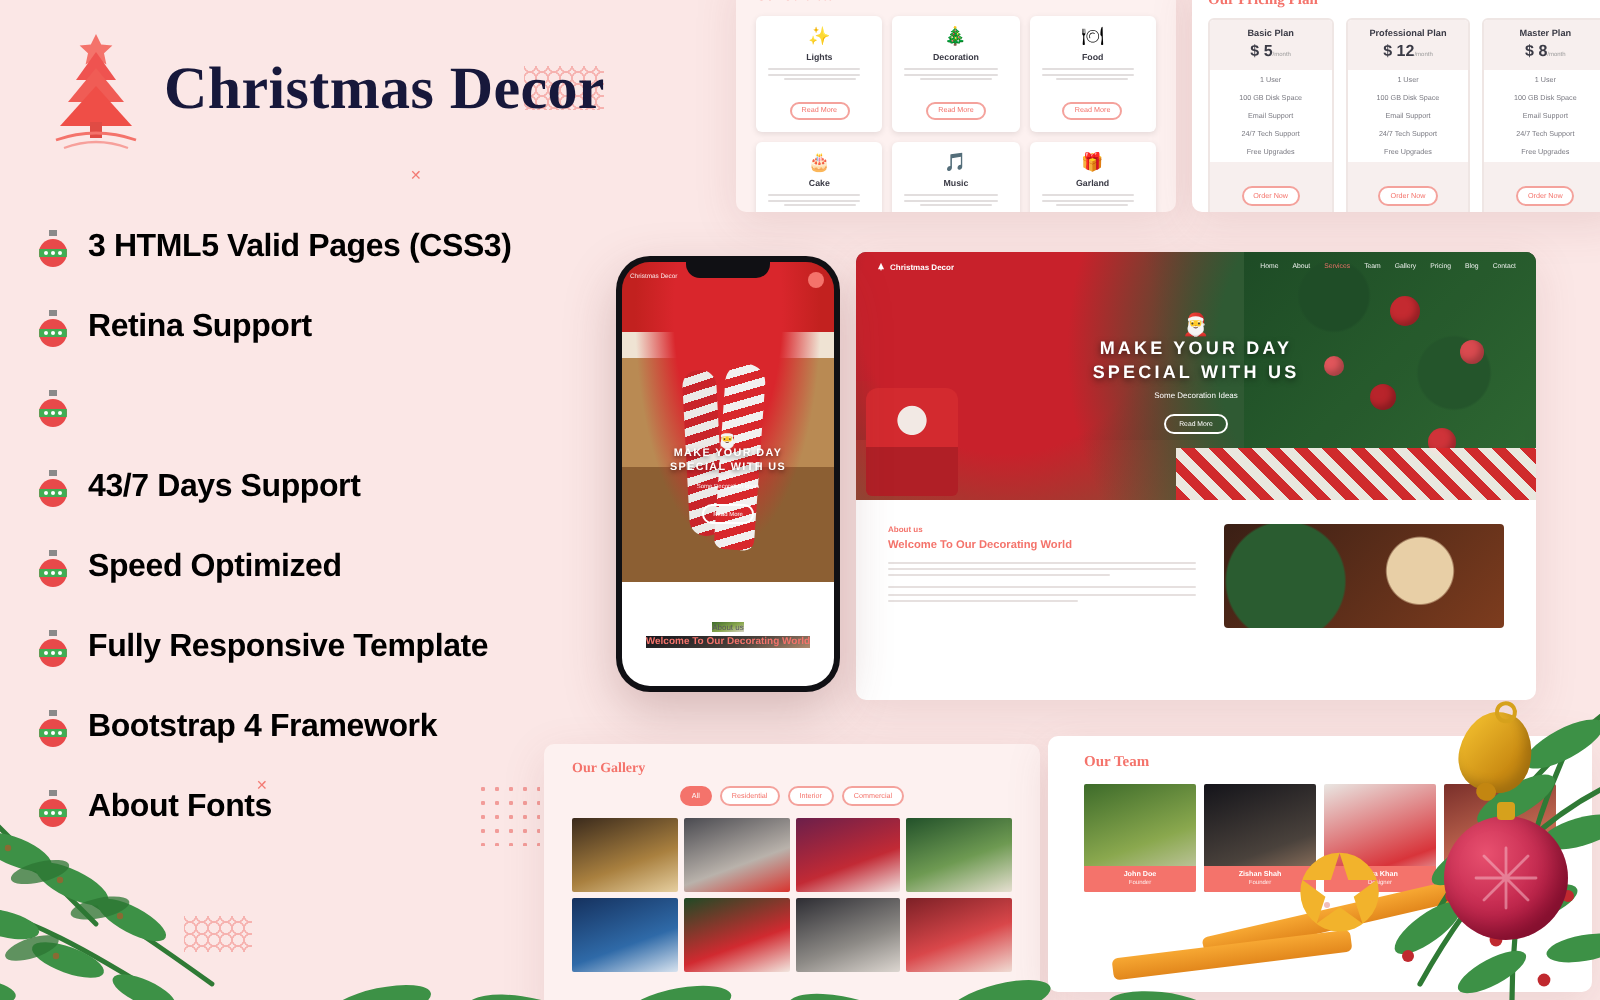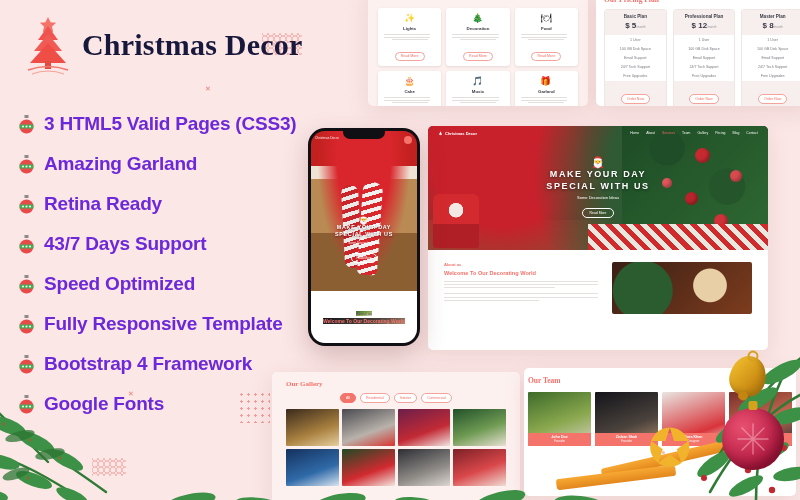--- a/index.html
+++ b/index.html
@@ -32,21 +32,21 @@
   .brandRow { position:absolute; left:22px; top:14px; display:flex; align-items:center; gap:8px; }
   .brandTitle {
     font-family:"Liberation Serif", serif;
     font-size:30px; font-weight:700; color:#17183b; letter-spacing:.2px;
   }
   .treeLogo { width:52px; height:62px; }
 
   
   .features { position:absolute; left:18px; top:104px; width:300px; }
   .feat { display:flex; align-items:center; gap:9px; height:40px; }
-  .feat .txt { font-size:19px; font-weight:700; color:#6d28d9; letter-spacing:-.2px; white-space:nowrap; }
+  .feat .txt { font-size:16px; font-weight:700; color:#000000; letter-spacing:-.2px; white-space:nowrap; }
   .bauble { width:17px; height:19px; flex:0 0 auto; }
 
   
   .panel {
     position:absolute; background:#fff;
     border-radius:5px; box-shadow:0 6px 22px rgba(140,70,70,.13);
     overflow:hidden;
   }
   .panelPink { background:#fdf1f0; }
   .secTitle {
@@ -203,21 +203,21 @@
   .g2 { background:linear-gradient(160deg,#4a4a50,#b9b2ab 60%,#d8342f); }
   .g3 { background:linear-gradient(160deg,#6b1f4a,#c22a35 60%,#f0e2e0); }
   .g4 { background:linear-gradient(160deg,#22512a,#6e9a52 55%,#e7e0d2); }
   .g5 { background:linear-gradient(160deg,#15315e,#2f6aa8 60%,#d8e3ef); }
   .g6 { background:linear-gradient(160deg,#1f4a25,#d12a30 60%,#f2e6df); }
   .g7 { background:linear-gradient(160deg,#2d2d33,#8d8a86 60%,#dcd6d0); }
   .g8 { background:linear-gradient(160deg,#7c2026,#d9474a 55%,#f0dcd4); }
 
   
   #team { left:524px; top:368px; width:272px; height:128px; }
-  #team .inner { padding:8px 4px; }
+  #team .inner { padding:8px 18px; }
   .teamGrid { display:grid; grid-template-columns:repeat(4,1fr); gap:4px; margin-top:7px; }
   .teamCard { border-radius:1px; overflow:hidden; position:relative; height:54px; }
   .teamPhoto { height:100%; }
   .t1 { background:linear-gradient(160deg,#3d6b2a,#8aa84e 55%,#d8d3c4); }
   .t2 { background:linear-gradient(160deg,#14141a,#4a423c 60%,#b08a6e); }
   .t3 { background:linear-gradient(160deg,#e9e6e2,#d8343a 70%,#f0eceb); }
   .t4 { background:linear-gradient(160deg,#7a2f2a,#c46a52 55%,#2b2b31); }
   .teamCap {
     position:absolute; left:0; right:0; bottom:0; background:#f4736b; color:#fff;
     text-align:center; padding:2.4px 0 3px;
@@ -300,32 +300,31 @@
     </div>
     <div class="feat">
       <svg class="bauble" viewBox="0 0 17 19">
           <rect x="6.5" y="0" width="4" height="3" fill="#8a8a8a"></rect>
           <circle cx="8.5" cy="11.5" r="7" fill="#e84a4a"></circle>
           <path d="M1.6 9.5h13.8v4H1.6z" fill="#3fae54"></path>
           <circle cx="5" cy="11.5" r="1" fill="#fff"></circle>
           <circle cx="8.5" cy="11.5" r="1" fill="#fff"></circle>
           <circle cx="12" cy="11.5" r="1" fill="#fff"></circle>
         </svg>
-      <span class="txt">Amazing Garland</span>
+      <span class="txt">Retina Support</span>
     </div>
     <div class="feat">
       <svg class="bauble" viewBox="0 0 17 19">
           <rect x="6.5" y="0" width="4" height="3" fill="#8a8a8a"></rect>
           <circle cx="8.5" cy="11.5" r="7" fill="#e84a4a"></circle>
           <path d="M1.6 9.5h13.8v4H1.6z" fill="#3fae54"></path>
           <circle cx="5" cy="11.5" r="1" fill="#fff"></circle>
           <circle cx="8.5" cy="11.5" r="1" fill="#fff"></circle>
           <circle cx="12" cy="11.5" r="1" fill="#fff"></circle>
         </svg>
-      <span class="txt">Retina Ready</span>
     </div>
     <div class="feat">
       <svg class="bauble" viewBox="0 0 17 19">
           <rect x="6.5" y="0" width="4" height="3" fill="#8a8a8a"></rect>
           <circle cx="8.5" cy="11.5" r="7" fill="#e84a4a"></circle>
           <path d="M1.6 9.5h13.8v4H1.6z" fill="#3fae54"></path>
           <circle cx="5" cy="11.5" r="1" fill="#fff"></circle>
           <circle cx="8.5" cy="11.5" r="1" fill="#fff"></circle>
           <circle cx="12" cy="11.5" r="1" fill="#fff"></circle>
         </svg>
@@ -366,21 +365,21 @@
     </div>
     <div class="feat">
       <svg class="bauble" viewBox="0 0 17 19">
           <rect x="6.5" y="0" width="4" height="3" fill="#8a8a8a"></rect>
           <circle cx="8.5" cy="11.5" r="7" fill="#e84a4a"></circle>
           <path d="M1.6 9.5h13.8v4H1.6z" fill="#3fae54"></path>
           <circle cx="5" cy="11.5" r="1" fill="#fff"></circle>
           <circle cx="8.5" cy="11.5" r="1" fill="#fff"></circle>
           <circle cx="12" cy="11.5" r="1" fill="#fff"></circle>
         </svg>
-      <span class="txt">Google Fonts</span>
+      <span class="txt">About Fonts</span>
     </div>
   </div>
 
   <div class="panel panelPink" id="servicesPanel">
     <div class="inner">
       <div class="secTitle" style="font-size:7px;">Our Services</div>
       <div class="svcGrid">
         <div class="svcCard">
           <div class="svcIcon">✨</div>
           <div class="svcName">Lights</div>

